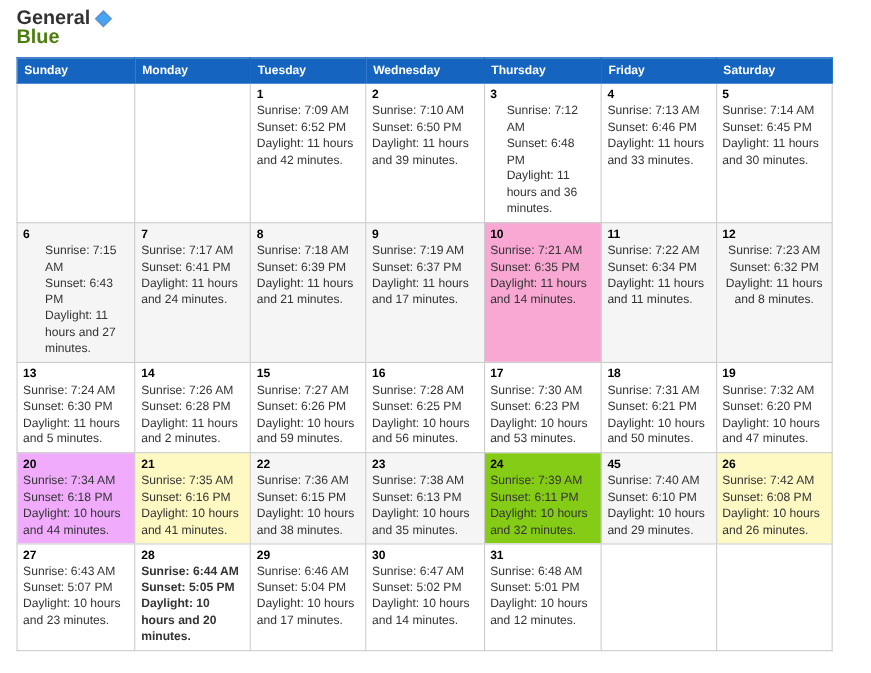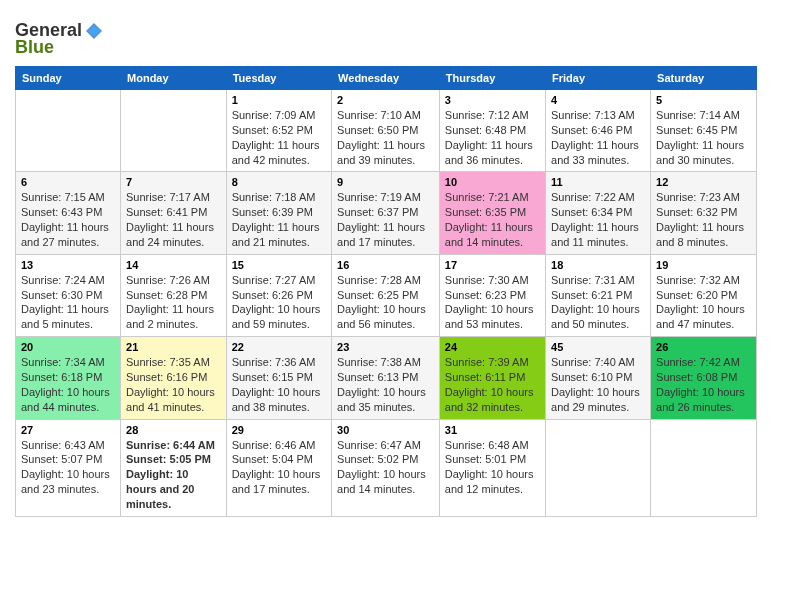--- a/index.html
+++ b/index.html
@@ -6,21 +6,21 @@
     body {
       width: 792px;
       height: 612px;
       font-family: Arial, sans-serif;
       background: #fff;
       overflow: hidden;
     }
     .page {
       width: 772px;
       height: 612px;
-      padding: 20px 15px;
+      padding: 6px 15px;
     }
     .header {
       display: flex;
       justify-content: space-between;
       align-items: flex-start;
       margin-bottom: 8px;
     }
     .logo {
       display: flex;
       flex-direction: column;
@@ -123,41 +123,41 @@
 Daylight: 11 hours and 42 minutes.</div>
           </td>
           <td>
             <span class="day-num">2</span>
             <div class="day-info" style="white-space: pre-line;">Sunrise: 7:10 AM
 Sunset: 6:50 PM
 Daylight: 11 hours and 39 minutes.</div>
           </td>
           <td>
             <span class="day-num">3</span>
-            <div class="day-info" style="white-space: pre-line;">Sunrise: 7:12 AM
+            <div class="day-info" style="white-space: pre-line; margin-left: 15px;">Sunrise: 7:12 AM
 Sunset: 6:48 PM
 Daylight: 11 hours and 36 minutes.</div>
           </td>
           <td>
             <span class="day-num">4</span>
             <div class="day-info" style="white-space: pre-line;">Sunrise: 7:13 AM
 Sunset: 6:46 PM
 Daylight: 11 hours and 33 minutes.</div>
           </td>
           <td>
             <span class="day-num">5</span>
             <div class="day-info" style="white-space: pre-line;">Sunrise: 7:14 AM
 Sunset: 6:45 PM
 Daylight: 11 hours and 30 minutes.</div>
           </td>
         </tr>
         <tr>
           <td style="background: rgb(245, 245, 245);">
             <span class="day-num">6</span>
-            <div class="day-info" style="white-space: pre-line;">Sunrise: 7:15 AM
+            <div class="day-info" style="white-space: pre-line; margin-left: 20px;">Sunrise: 7:15 AM
 Sunset: 6:43 PM
 Daylight: 11 hours and 27 minutes.</div>
           </td>
           <td style="background: rgb(245, 245, 245);">
             <span class="day-num">7</span>
             <div class="day-info" style="white-space: pre-line;">Sunrise: 7:17 AM
 Sunset: 6:41 PM
 Daylight: 11 hours and 24 minutes.</div>
           </td>
           <td style="background: rgb(245, 245, 245);">
@@ -179,21 +179,21 @@
 Daylight: 11 hours and 14 minutes.</div>
           </td>
           <td style="background: rgb(245, 245, 245);">
             <span class="day-num">11</span>
             <div class="day-info" style="white-space: pre-line;">Sunrise: 7:22 AM
 Sunset: 6:34 PM
 Daylight: 11 hours and 11 minutes.</div>
           </td>
           <td style="background: rgb(245, 245, 245);">
             <span class="day-num">12</span>
-            <div class="day-info" style="white-space: pre-line;">Sunrise: 7:23 AM
+            <div class="day-info" style="white-space: pre-line; text-align: center;">Sunrise: 7:23 AM
 Sunset: 6:32 PM
 Daylight: 11 hours and 8 minutes.</div>
           </td>
         </tr>
         <tr>
           <td>
             <span class="day-num">13</span>
             <div class="day-info" style="white-space: pre-line;">Sunrise: 7:24 AM
 Sunset: 6:30 PM
 Daylight: 11 hours and 5 minutes.</div>
@@ -229,21 +229,21 @@
 Daylight: 10 hours and 50 minutes.</div>
           </td>
           <td>
             <span class="day-num">19</span>
             <div class="day-info" style="white-space: pre-line;">Sunrise: 7:32 AM
 Sunset: 6:20 PM
 Daylight: 10 hours and 47 minutes.</div>
           </td>
         </tr>
         <tr>
-          <td style="background: #86efac;">
+          <td style="background: #f0abfc;">
             <span class="day-num">20</span>
             <div class="day-info" style="white-space: pre-line;">Sunrise: 7:34 AM
 Sunset: 6:18 PM
 Daylight: 10 hours and 44 minutes.</div>
           </td>
           <td style="background: #fef9c3;">
             <span class="day-num">21</span>
             <div class="day-info" style="white-space: pre-line;">Sunrise: 7:35 AM
 Sunset: 6:16 PM
 Daylight: 10 hours and 41 minutes.</div>
@@ -265,21 +265,21 @@
             <div class="day-info" style="white-space: pre-line;">Sunrise: 7:39 AM
 Sunset: 6:11 PM
 Daylight: 10 hours and 32 minutes.</div>
           </td>
           <td style="background: rgb(245, 245, 245);">
             <span class="day-num">45</span>
             <div class="day-info" style="white-space: pre-line;">Sunrise: 7:40 AM
 Sunset: 6:10 PM
 Daylight: 10 hours and 29 minutes.</div>
           </td>
-          <td style="background: #22c55e;">
+          <td style="background: #fef9c3;">
             <span class="day-num">26</span>
             <div class="day-info" style="white-space: pre-line;">Sunrise: 7:42 AM
 Sunset: 6:08 PM
 Daylight: 10 hours and 26 minutes.</div>
           </td>
         </tr>
         <tr>
           <td>
             <span class="day-num">27</span>
             <div class="day-info" style="white-space: pre-line;">Sunrise: 6:43 AM

